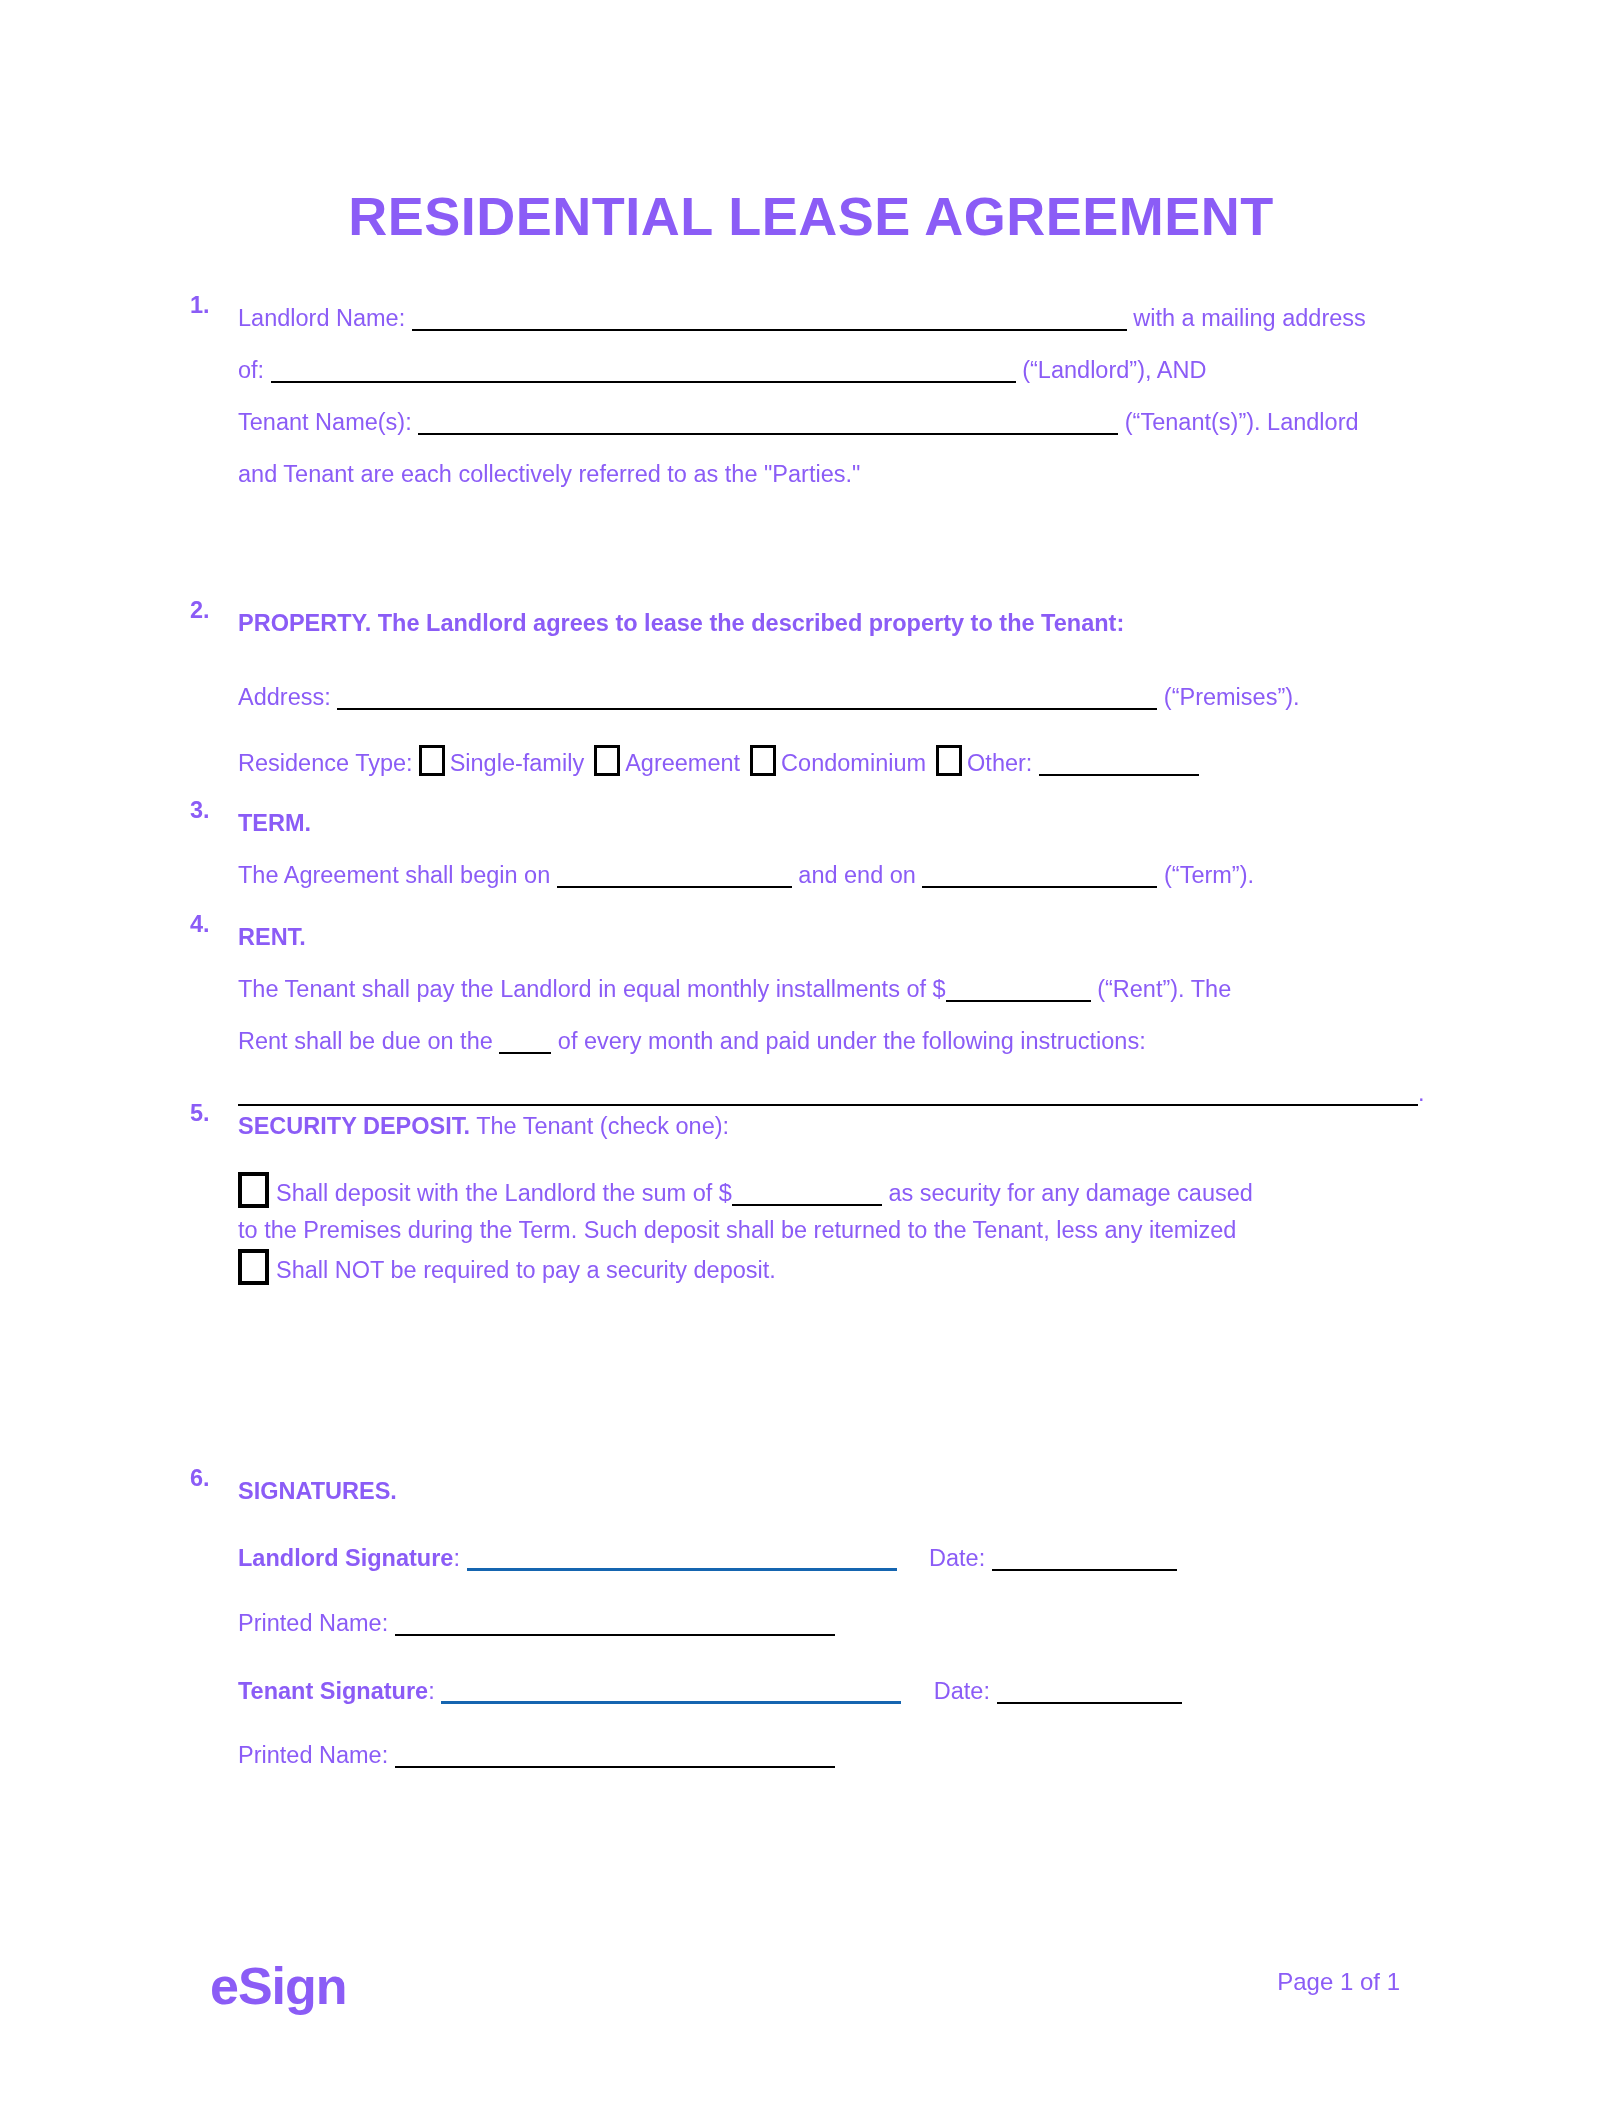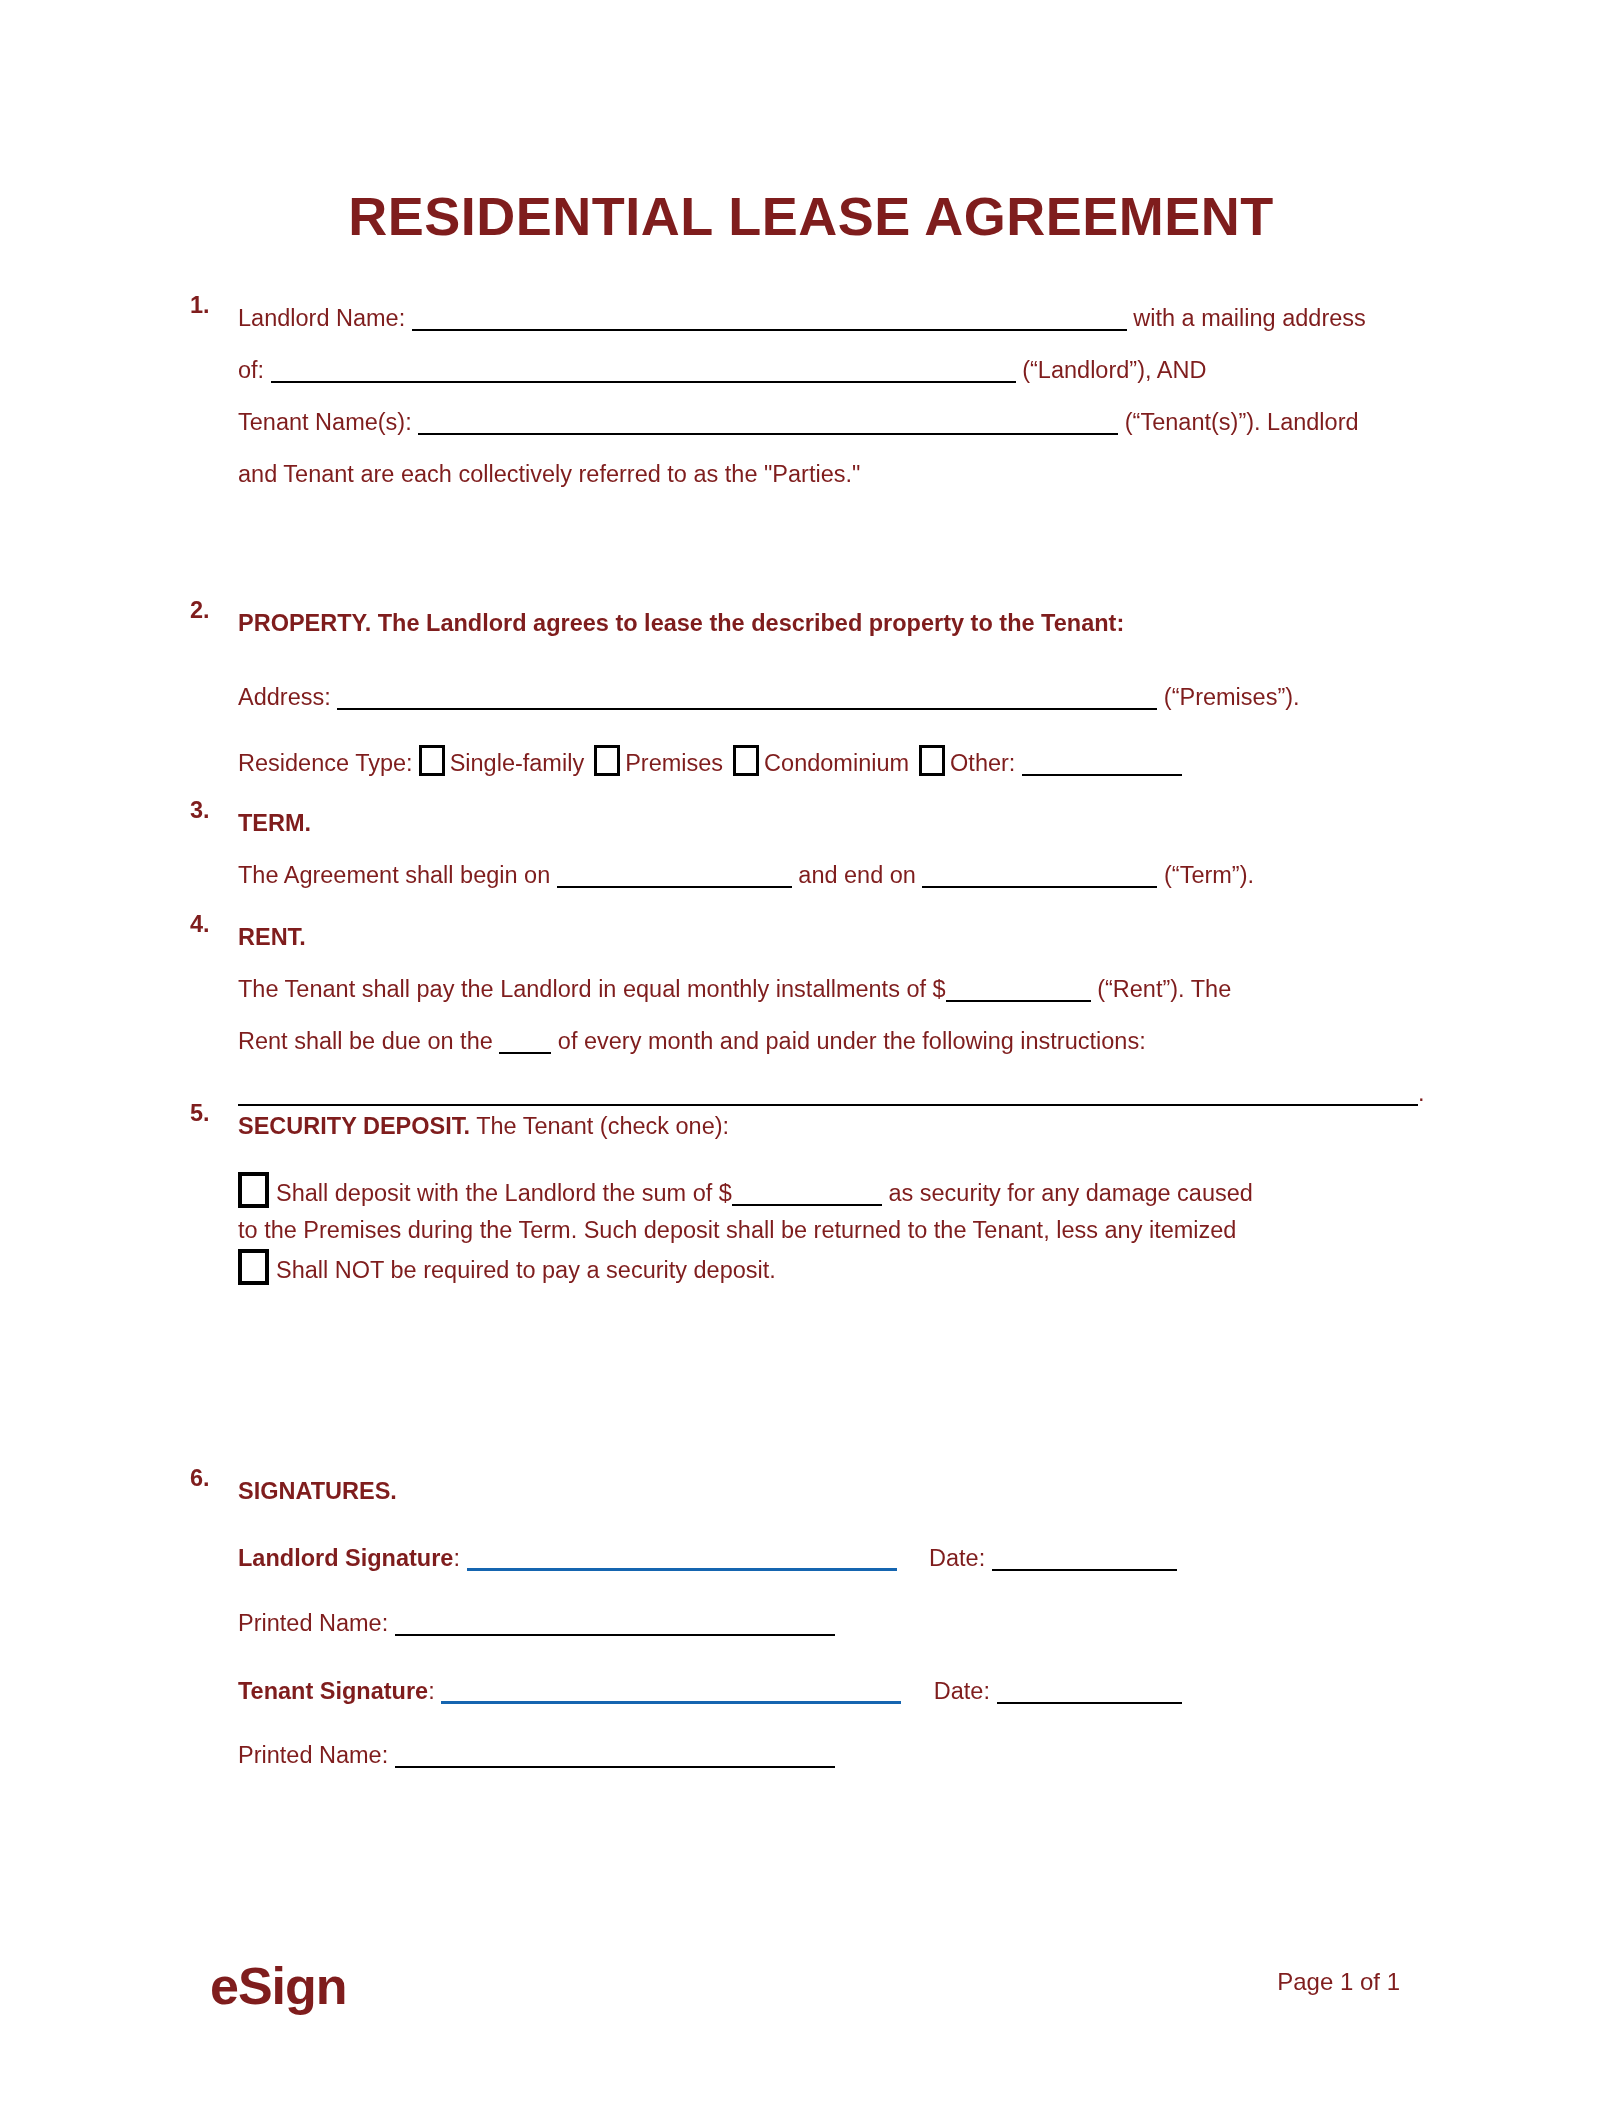--- a/index.html
+++ b/index.html
@@ -2,21 +2,21 @@
 <html><head>
 <meta charset="utf-8">
 <style>
   html,body{margin:0;padding:0;background:#ffffff;}
   .page{
     position:relative;
     width:1484px;height:2112px;
     background:#ffffff;
     font-family:"Liberation Sans", sans-serif;
     font-size:23.5px;
-    color:#7f1d1d;
+    color:#8b5cf6;
     overflow:hidden;
   }
   .content{position:absolute;left:190px;top:0;width:1242px;height:2112px;}
   h1.title{
     margin:0;position:absolute;top:188px;left:0;width:1242px;
     text-align:center;font-size:54px;font-weight:bold;line-height:1.05;
     letter-spacing:0.5px;
   }
   .sec{position:absolute;left:0;width:1242px;padding-left:48px;box-sizing:border-box;}
   .num{position:absolute;left:0;top:0;width:48px;font-weight:bold;}
@@ -84,21 +84,21 @@
       <div class="line">
         <b>PROPERTY.</b>
         <b>The Landlord agrees to lease the described property to the Tenant:</b>
       </div>
       <div class="line" style="margin-top:22px">
         <span>Address:</span>
         <span class="blank" style="width:820px"></span>
         <span>(“Premises”).</span>
       </div>
       <div class="line" style="margin-top:14px">
-        <span>Residence Type:</span><span class="cb" style="margin-left:6px"></span><span>Single-family</span><span class="cb"></span><span>Premises</span><span class="cb"></span><span>Condominium</span><span class="cb"></span><span>Other:</span>
+        <span>Residence Type:</span><span class="cb" style="margin-left:6px"></span><span>Single-family</span><span class="cb"></span><span>Agreement</span><span class="cb"></span><span>Condominium</span><span class="cb"></span><span>Other:</span>
         <span class="blank" style="width:160px"></span>
       </div>
     </section>
 
     <section class="sec" style="top:797px">
       <span class="num">3.</span>
       <div class="line">
         <b>TERM.</b>
       </div>
       <div class="line">

